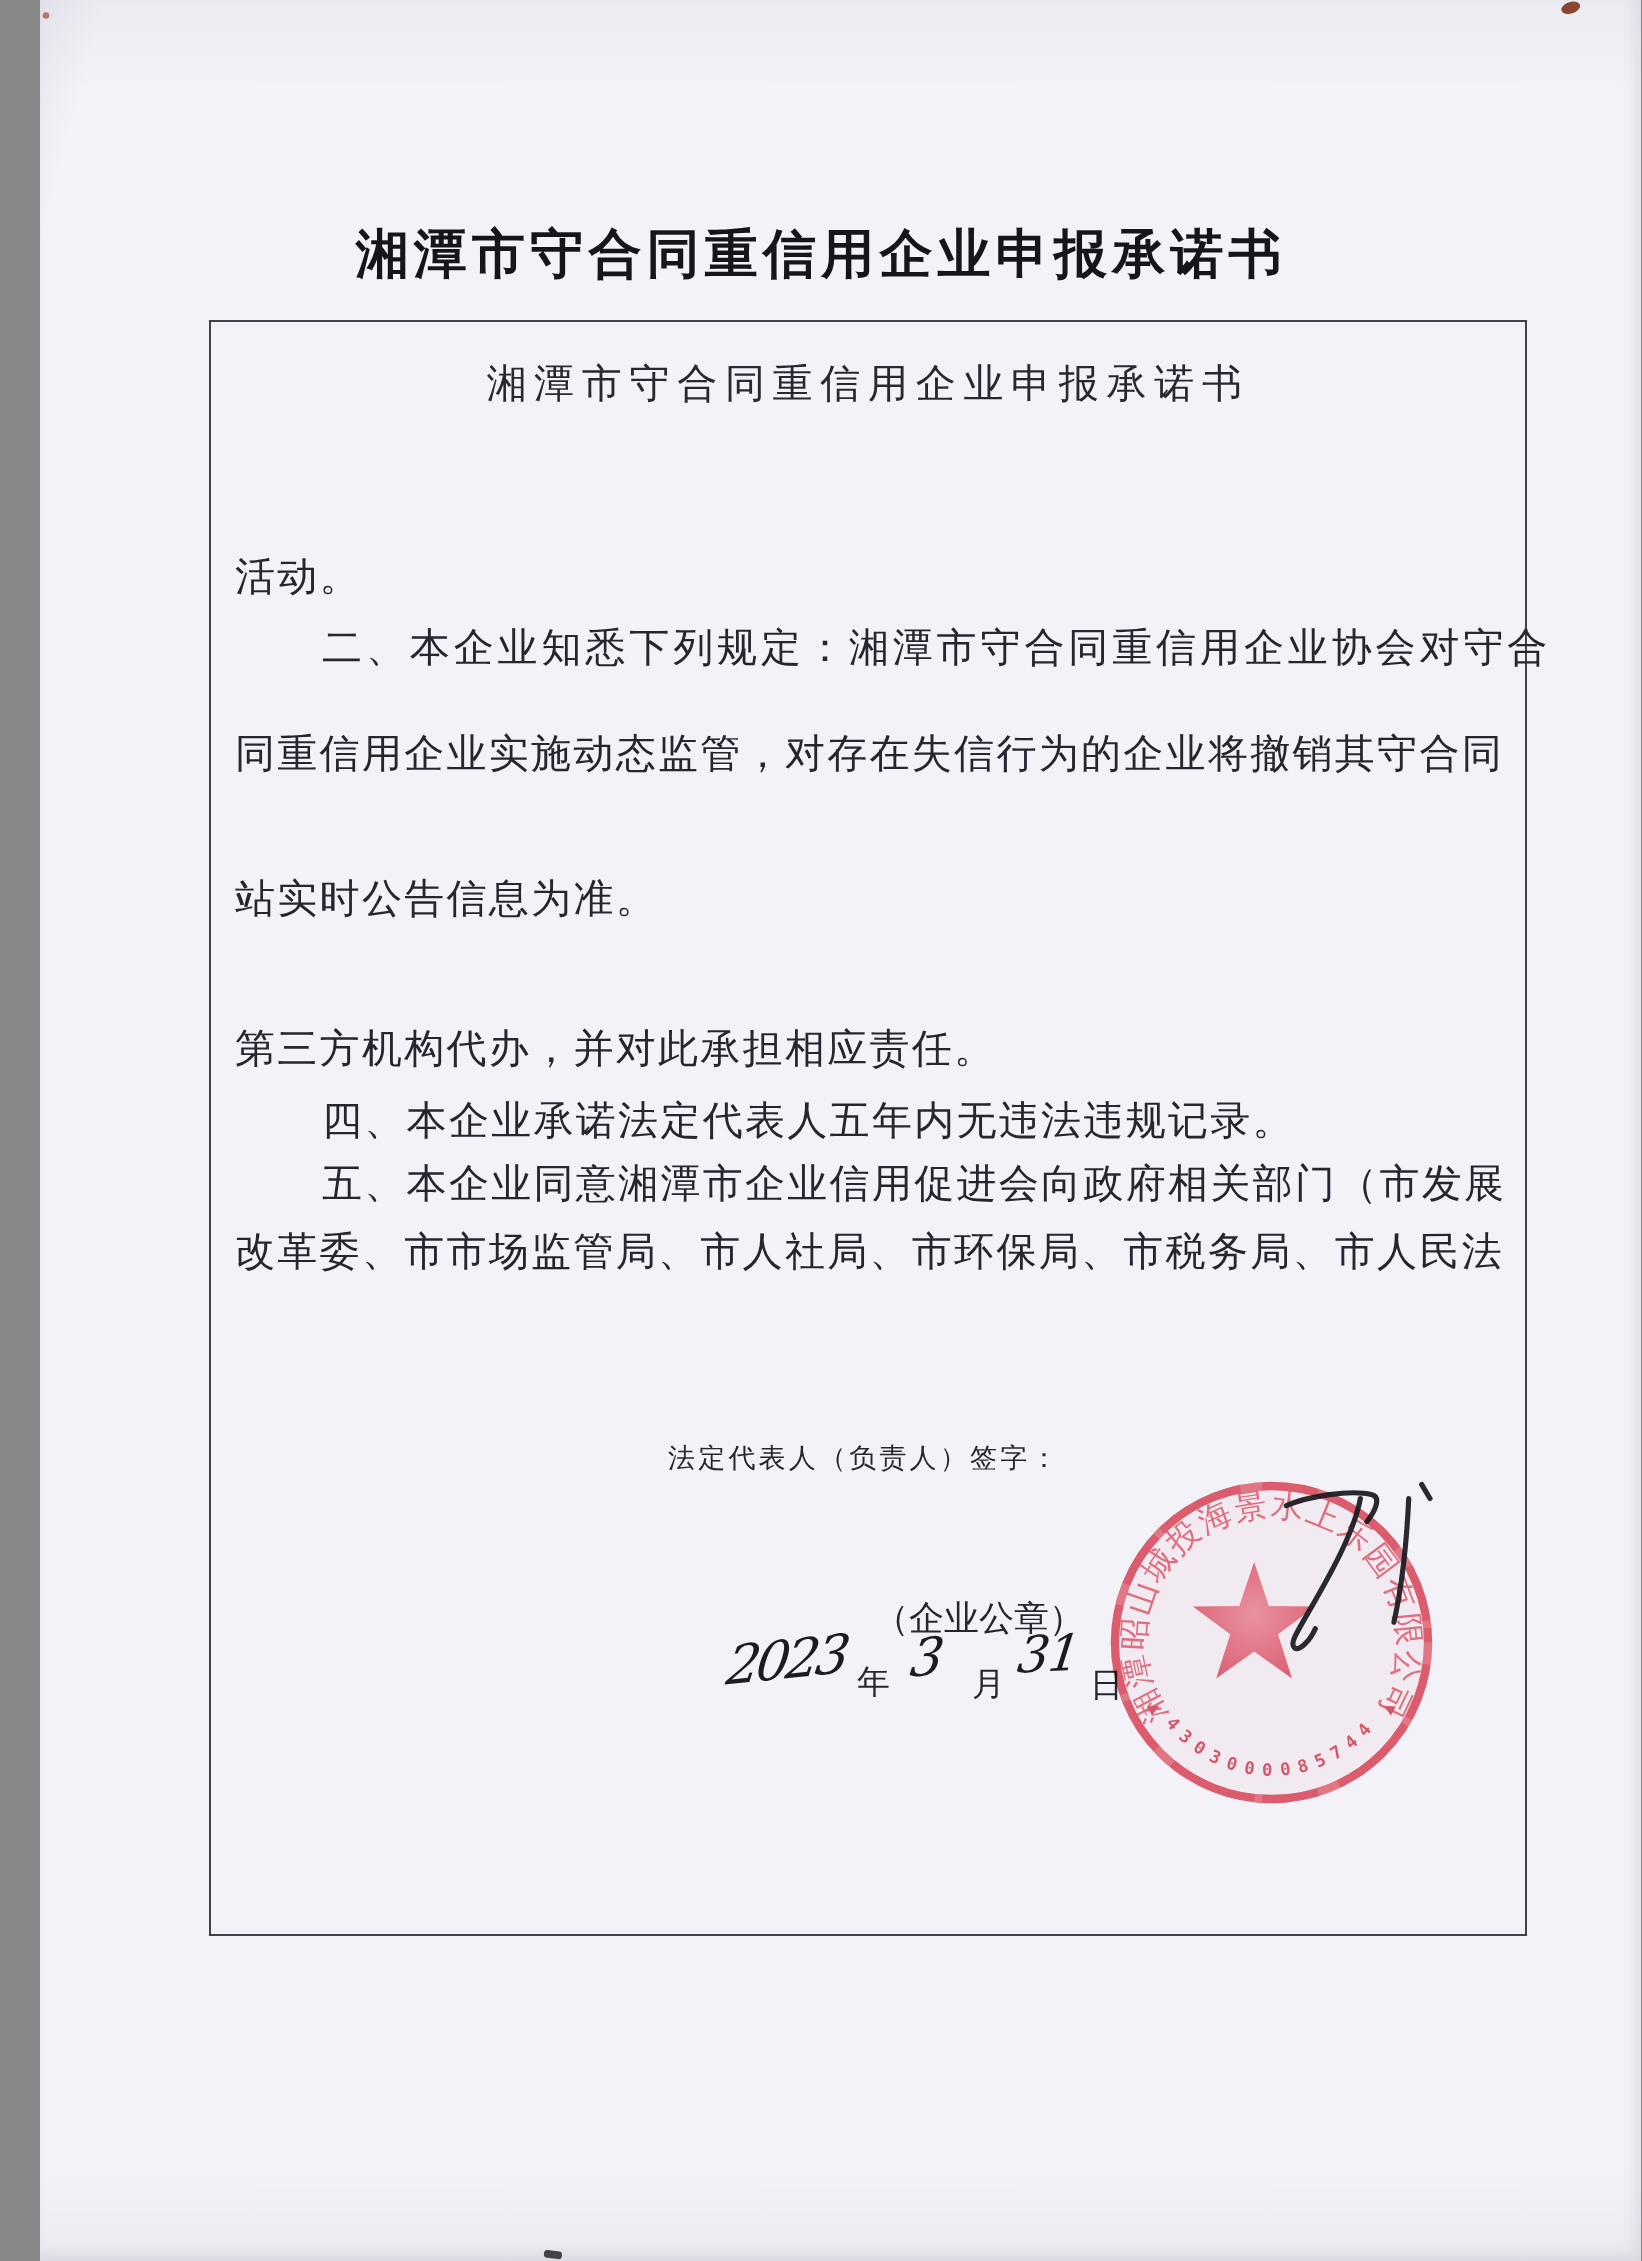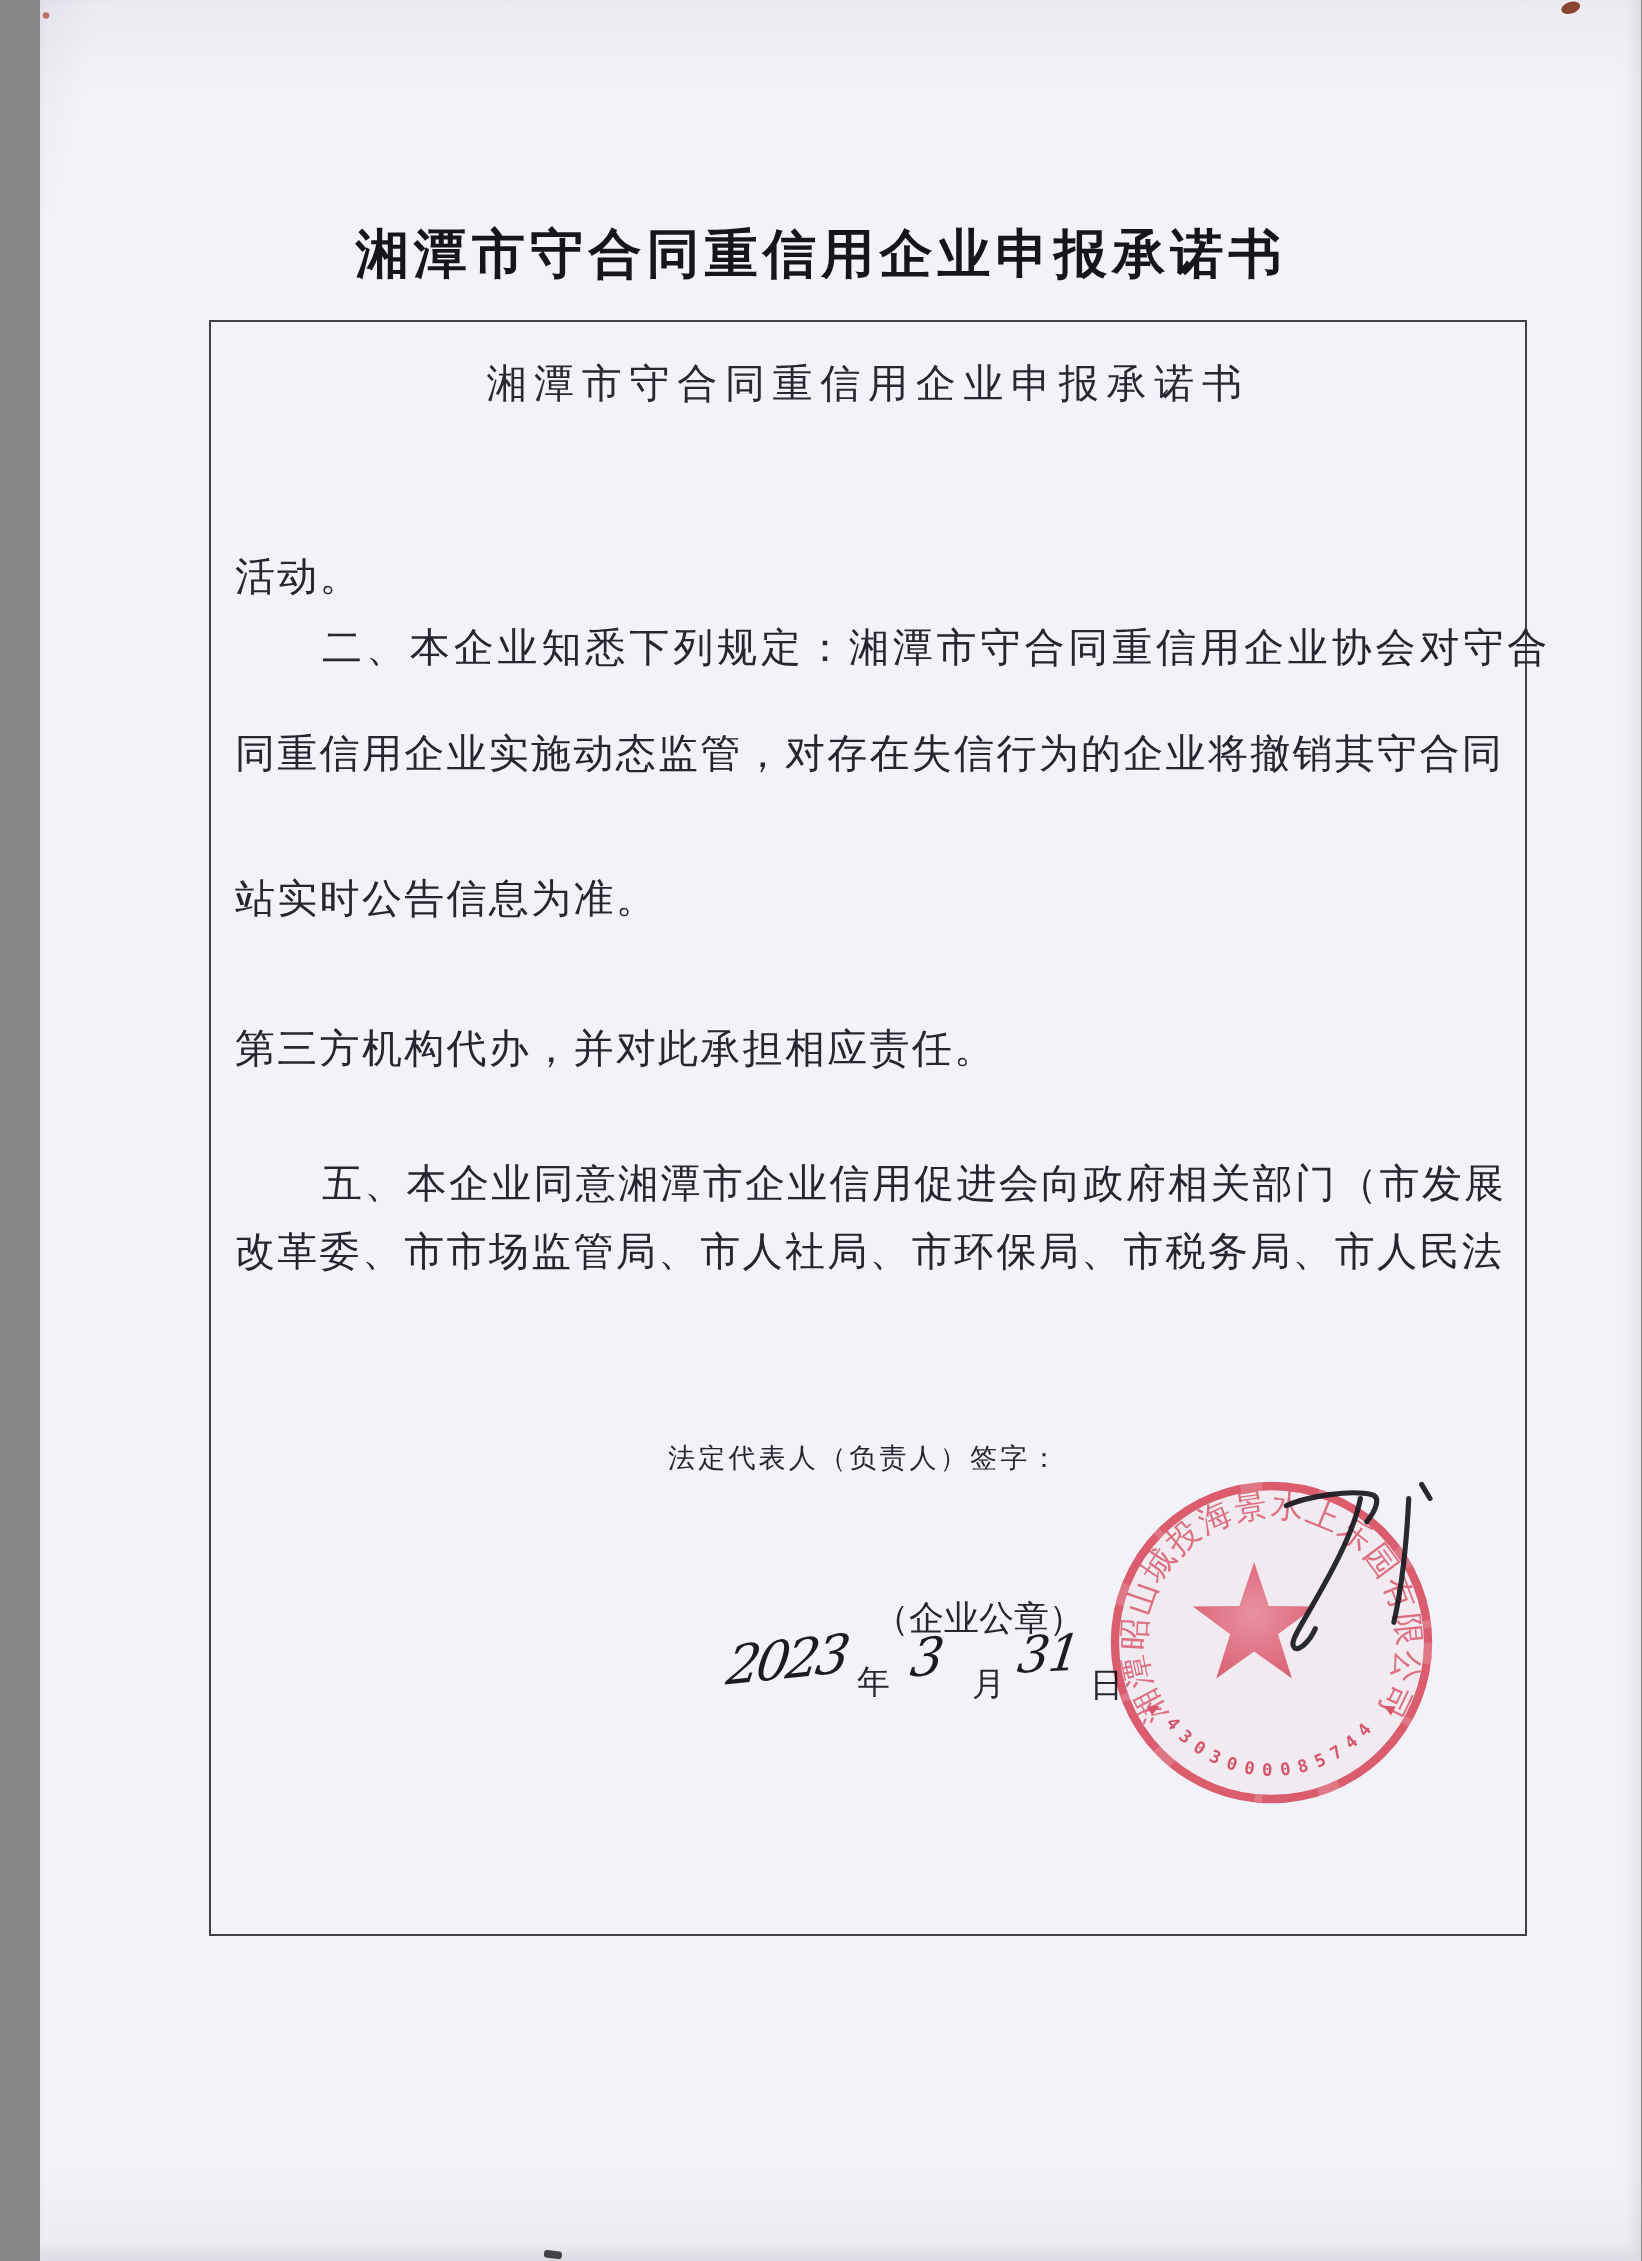--- a/index.html
+++ b/index.html
@@ -92,20 +92,21 @@
 
   <div class="content-box"></div>
 
   <div class="box-title">湘潭市守合同重信用企业申报承诺书</div>
 
   <div class="bline" style="left:195px; top:549px;">活动。</div>
   <div class="bline" style="left:282px; top:620px; letter-spacing:3.9px;">二、本企业知悉下列规定：湘潭市守合同重信用企业协会对守合</div>
   <div class="bline" style="left:195px; top:726px;">同重信用企业实施动态监管，对存在失信行为的企业将撤销其守合同</div>
   <div class="bline" style="left:195px; top:871px;">站实时公告信息为准。</div>
   <div class="bline" style="left:195px; top:1021px;">第三方机构代办，并对此承担相应责任。</div>
+  <div class="bline" style="left:282px; top:1093px;">四、本企业承诺法定代表人五年内无违法违规记录。</div>
   <div class="bline" style="left:282px; top:1156px;">五、本企业同意湘潭市企业信用促进会向政府相关部门（市发展</div>
   <div class="bline" style="left:195px; top:1224px;">改革委、市市场监管局、市人社局、市环保局、市税务局、市人民法</div>
 
   <div class="sig-label">法定代表人（负责人）签字：</div>
   <div class="seal-note">（企业公章）</div>
 
   <span class="hw hw-year">2023</span>
   <span class="date-label" style="left:817px; top:1660px;">年</span>
   <span class="hw hw-month">3</span>
   <span class="date-label" style="left:932px; top:1662px;">月</span>

